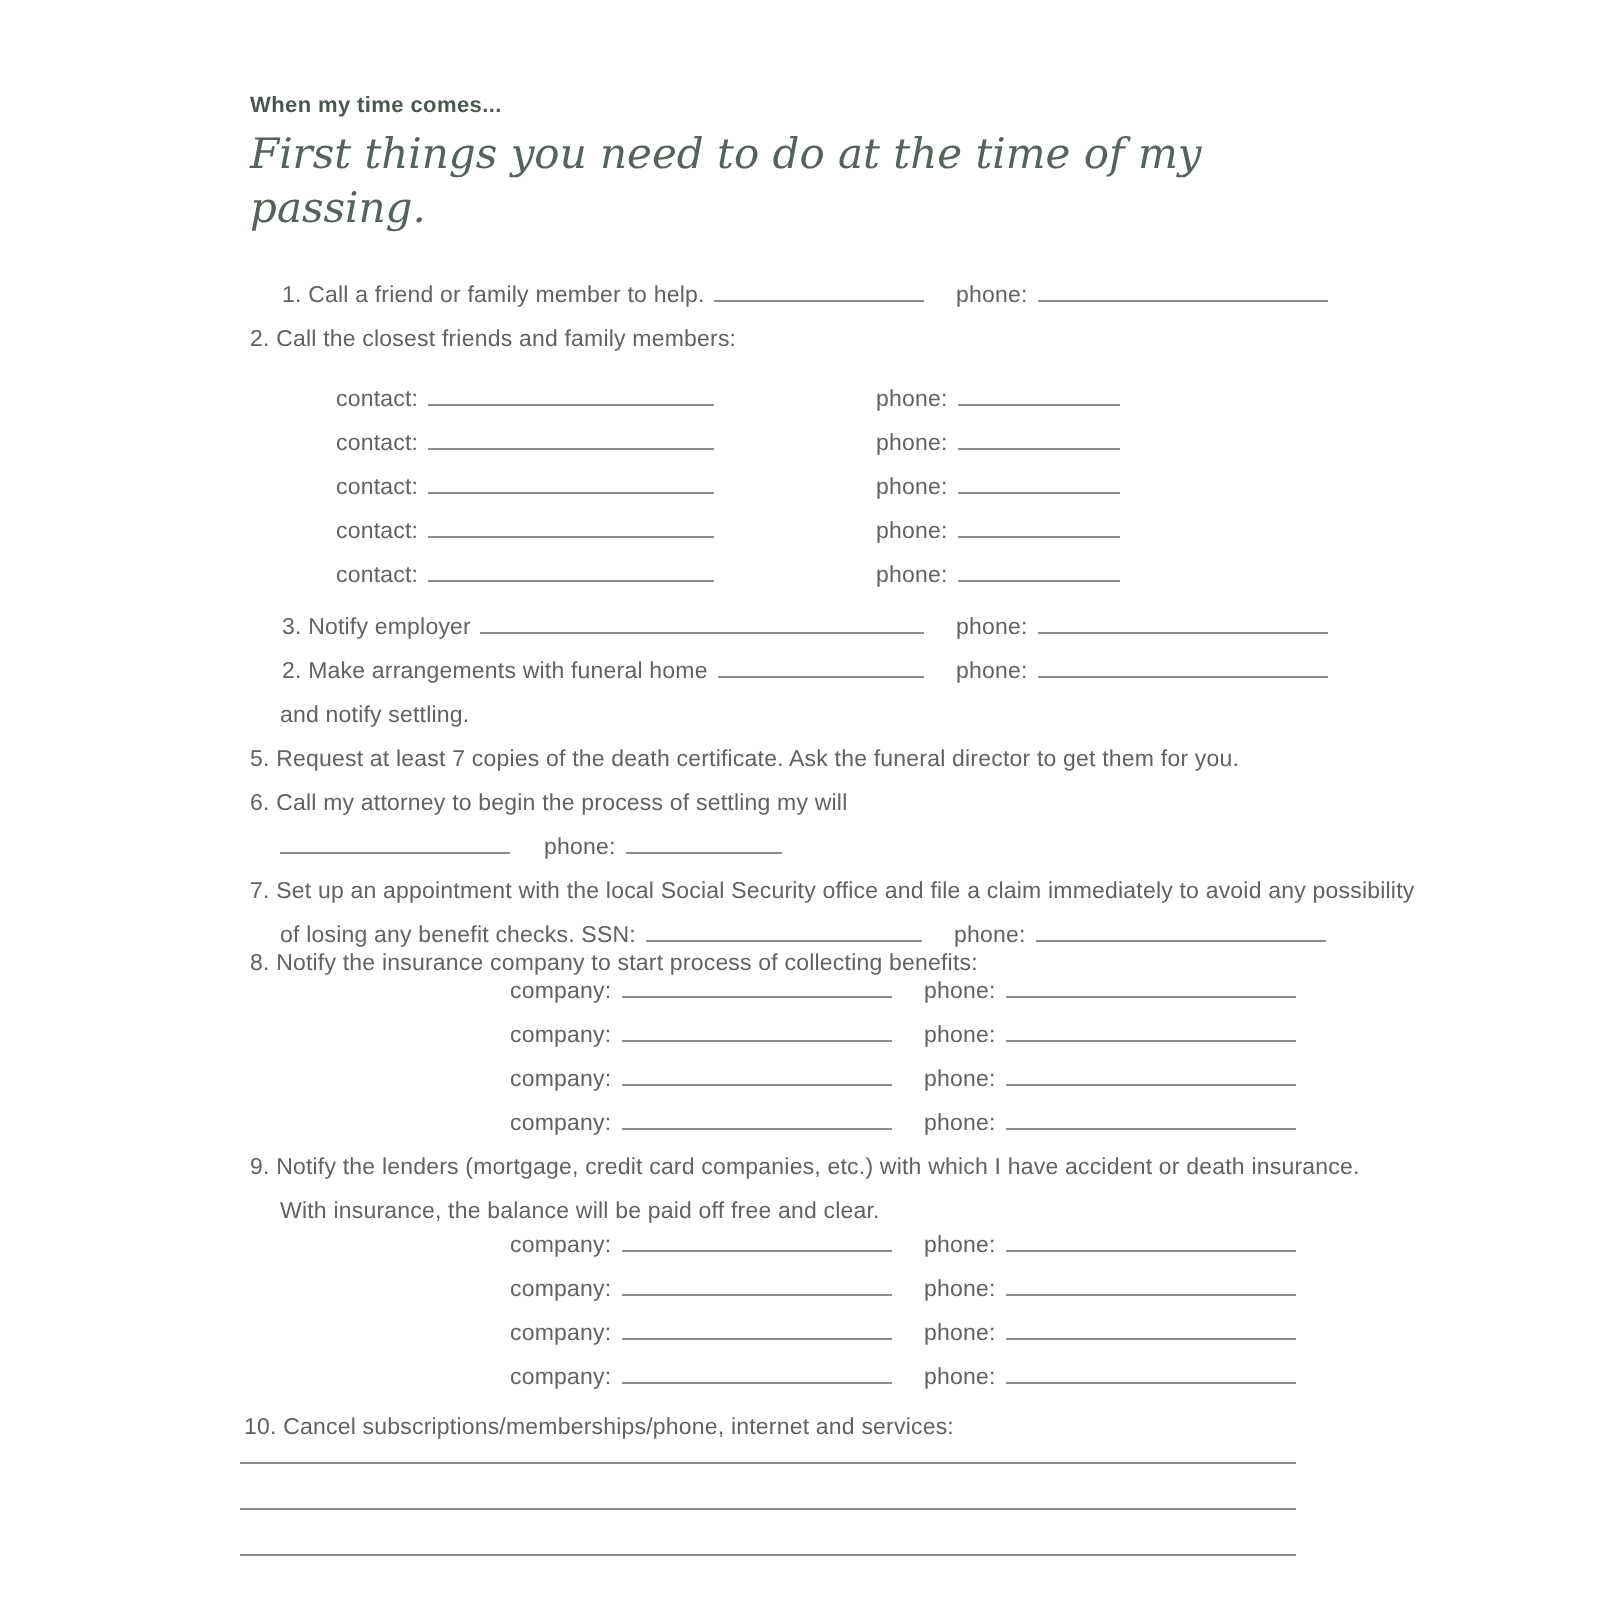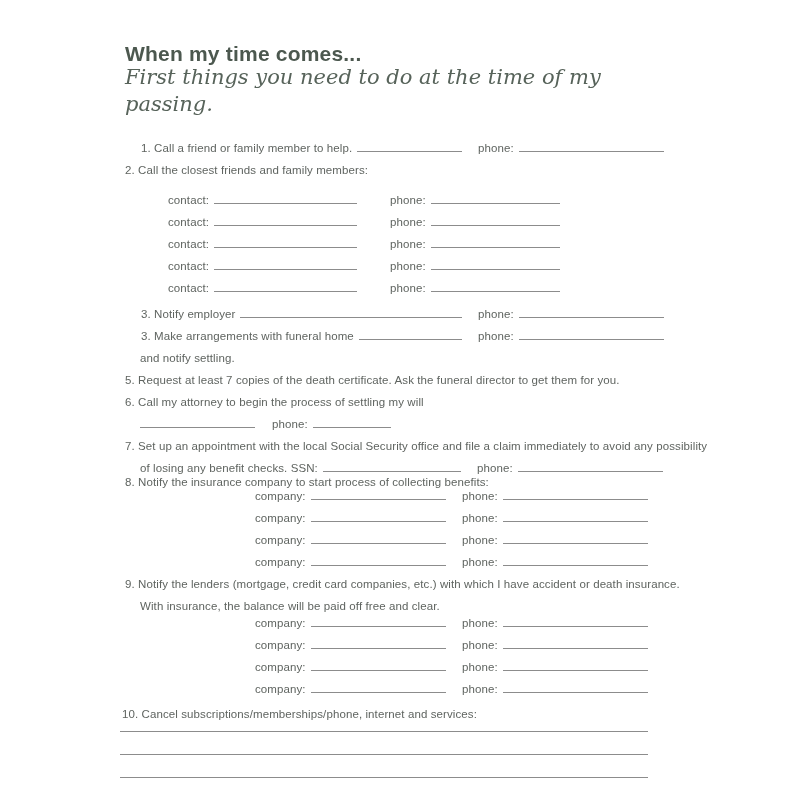--- a/index.html
+++ b/index.html
@@ -8,39 +8,39 @@
     --body:#5f6460;
     --line:#8c8c8c;
   }
   html,body{margin:0;padding:0;background:#fff;}
   .page{
     width:800px;height:800px;background:#ffffff;position:relative;overflow:hidden;
     font-family:"Liberation Sans", sans-serif;color:var(--body);
   }
   .content{position:absolute;left:125px;top:44px;width:523px;}
   .title{
-    font-size:21px;font-weight:bold;color:var(--heading);
+    font-size:11px;font-weight:bold;color:var(--heading);
     line-height:19px;letter-spacing:.2px;margin:0;
   }
   .subtitle{
     font-family:"DejaVu Serif", serif;font-style:italic;font-weight:normal;
     font-size:21px;color:var(--subtitle);line-height:27px;margin:1px 0 0 0;
   }
   .form{margin-top:19px;font-size:11.5px;letter-spacing:.1px;}
   .row{height:22px;line-height:22px;display:flex;align-items:baseline;}
   .trow{height:22px;line-height:22px;}
   .t{white-space:pre;}
   .fill{flex:1;height:13px;border-bottom:1px solid var(--line);margin-left:5px;}
   
   .r2{width:523px;margin-left:16px;}
   .lpart{flex:1;display:flex;align-items:baseline;margin-right:16px;}
   .rpart{width:186px;display:flex;align-items:baseline;}
   
   .contact-block{margin:8px 0 4px 0;}
-  .crow{margin-left:43px;width:392px;}
+  .crow{margin-left:43px;width:392px;gap:48px;}
   .cleft{width:189px;display:flex;align-items:baseline;margin-right:33px;}
   .cright{flex:1;display:flex;align-items:baseline;}
   
   .corow{margin-left:130px;width:393px;}
   .coleft{width:191px;display:flex;align-items:baseline;margin-right:16px;justify-content:flex-end;}
   .coright{flex:1;display:flex;align-items:baseline;}
   .i8row{margin-top:-8px;}
   .company-block-1{margin-top:-8px;}
   .company-block-2{margin-top:-5px;}
   .indent{margin-left:15px;}
@@ -138,21 +138,21 @@
           <span class="fill"></span>
         </span>
         <span class="rpart">
           <span class="t">phone:</span>
           <span class="fill"></span>
         </span>
       </div>
 
       <div class="row r2">
         <span class="lpart">
-          <span class="t">3. Make arrangements with funeral home</span>
+          <span class="t">2. Make arrangements with funeral home</span>
           <span class="fill"></span>
         </span>
         <span class="rpart">
           <span class="t">phone:</span>
           <span class="fill"></span>
         </span>
       </div>
       <div class="trow indent">
         <span class="t">and notify settling.</span>
       </div>

